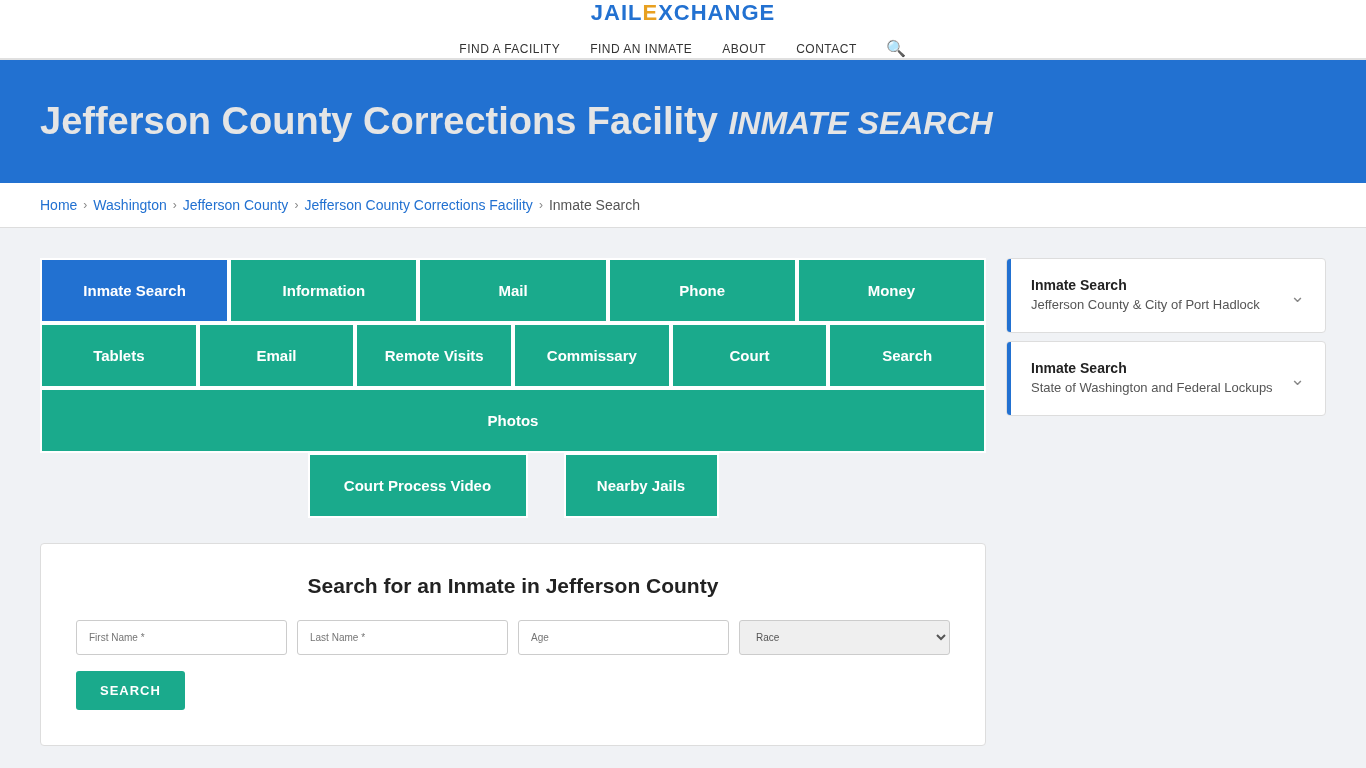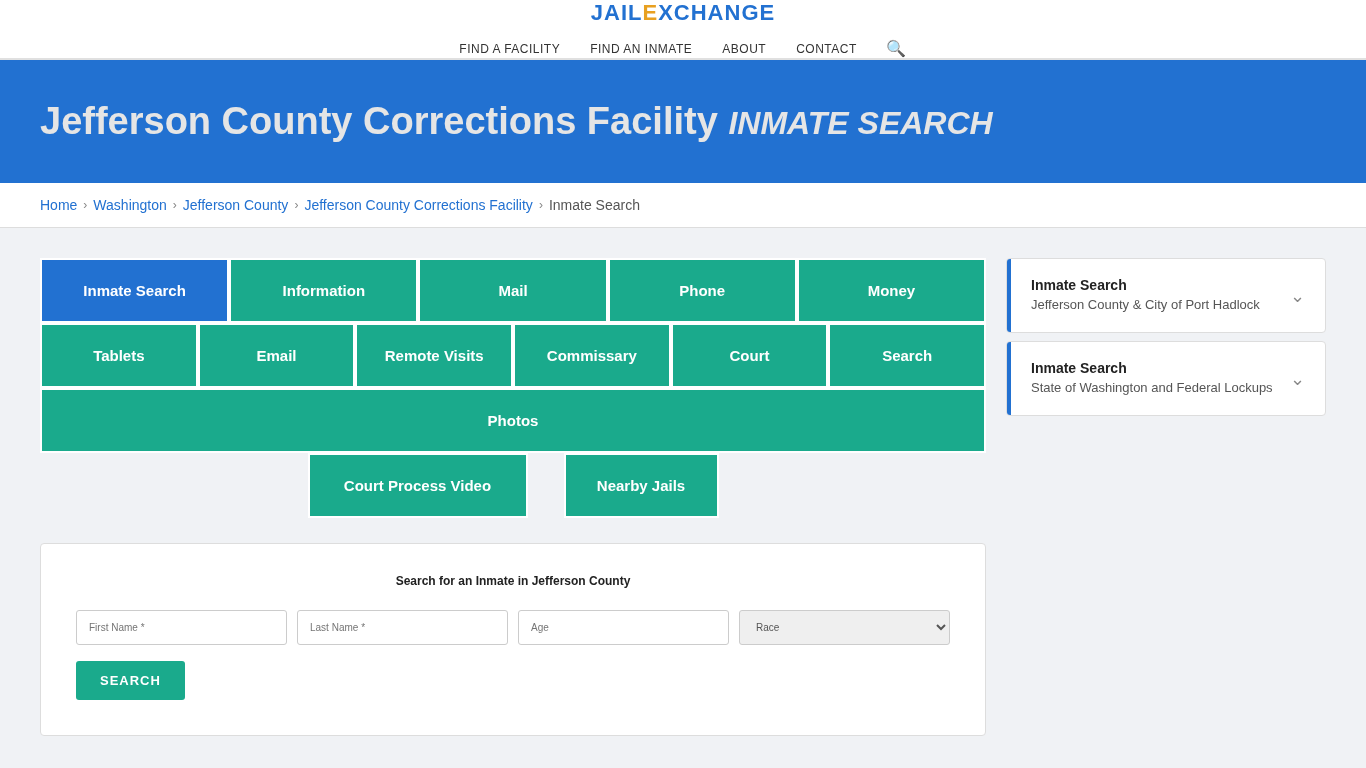--- a/index.html
+++ b/index.html
@@ -132,21 +132,21 @@
     }
 
     
     .search-box {
       background: #fff;
       border: 1px solid #ddd;
       border-radius: 4px;
       padding: 30px 35px 35px;
     }
     .search-box-title {
-      font-size: 12px;
+      font-size: 21px;
       font-weight: 700;
       text-align: center;
       margin-bottom: 22px;
       color: #222;
     }
     .search-fields {
       display: flex;
       gap: 10px;
       margin-bottom: 16px;
       flex-wrap: wrap;

